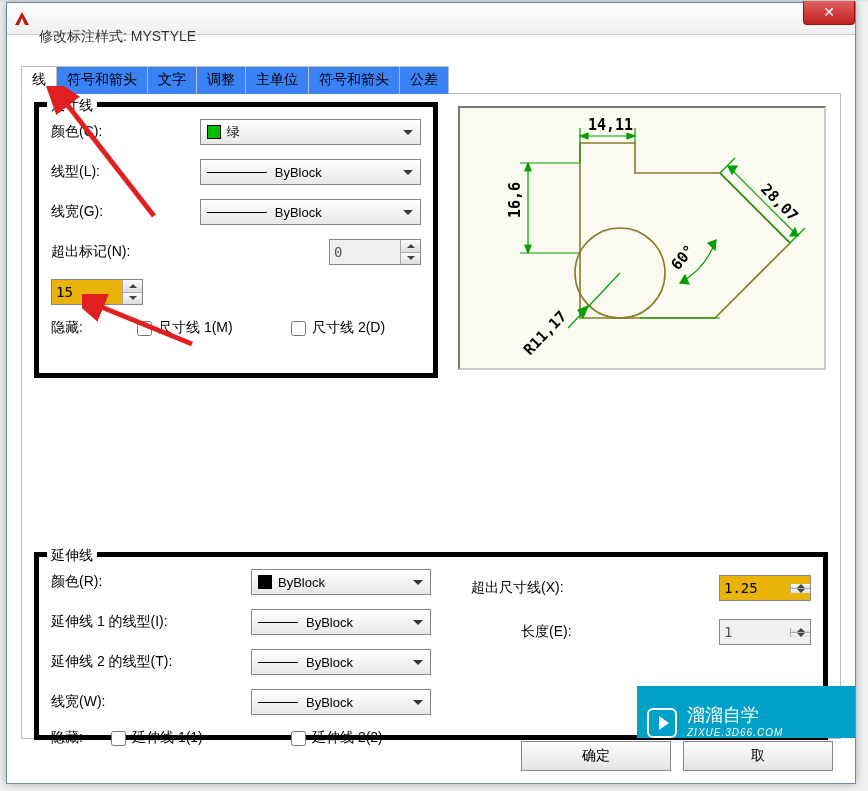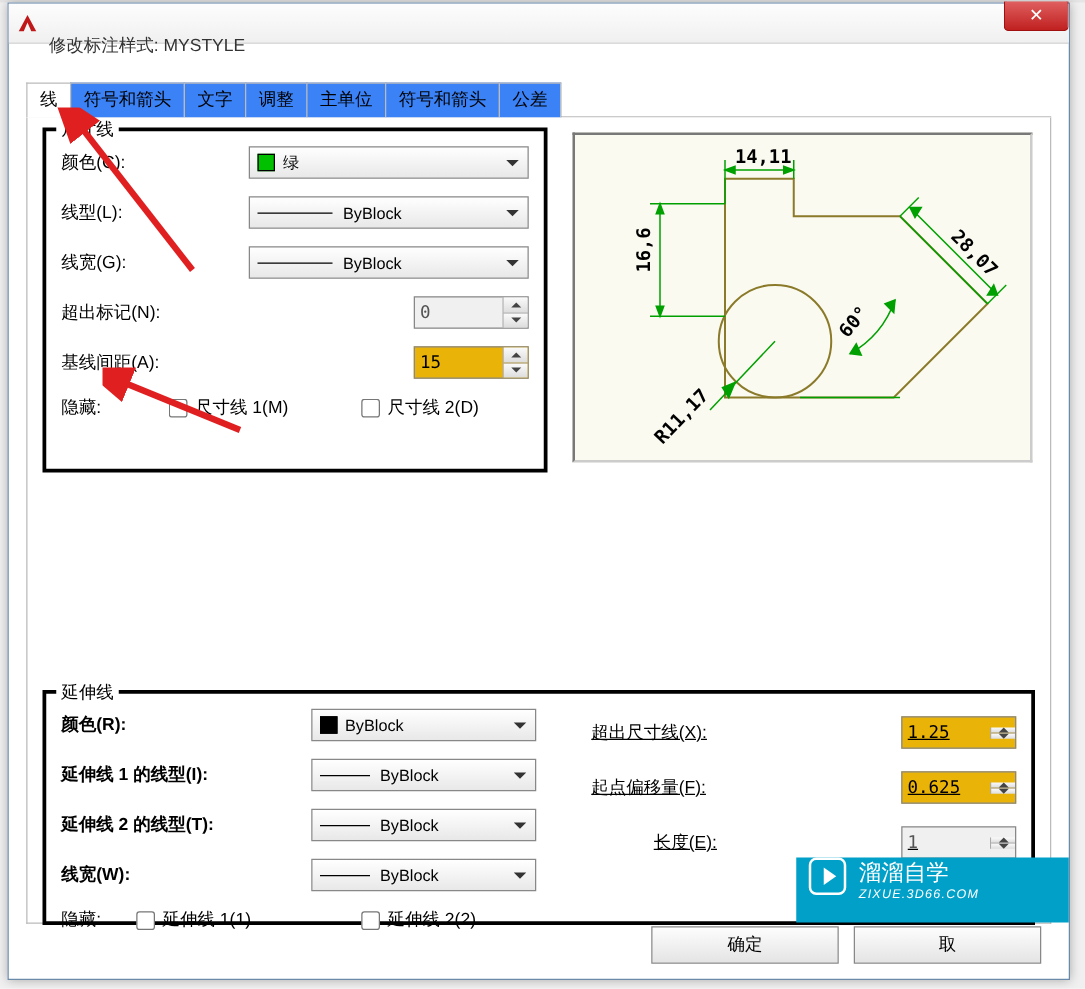--- a/index.html
+++ b/index.html
@@ -72,21 +72,21 @@
     }
     .panel {
       border: 1px solid #bbb;
       border-top: none;
       background: #fff;
       padding: 8px 12px 12px 12px;
       height: 645px;
       position: relative;
     }
     .fieldset {
-      border: 3px solid #000000;
+      border: 5px solid #000000;
       padding: 12px;
       margin-bottom: 10px;
       position: relative;
     }
     .fieldset-title {
       position: absolute;
       top: -10px; left: 8px;
       background: #fff;
       padding: 0 4px;
       font-size: 14px;
@@ -95,21 +95,21 @@
       width: 404px;
       height: 276px;
     }
     .row {
       display: flex;
       align-items: center;
       margin-bottom: 14px;
     }
     .row label { font-size: 14px; }
     .lbl-col { width: 155px; }
-    .lbl-col2 { width: 200px; font-weight: bold; }
+    .lbl-col2 { width: 200px; }
     .combo {
       width: 230px; height: 26px;
       border: 1px solid #888;
       background: linear-gradient(#fff, #e8e8e8);
       display: flex;
       align-items: center;
       padding: 0 6px;
       position: relative;
       cursor: pointer;
     }
@@ -195,21 +195,21 @@
       border: 2px inset #ccc;
       background: #fafaf0;
     }
     .ext-box {
       position: absolute;
       top: 458px; left: 12px;
       width: 794px;
       height: 188px;
     }
     .ext-left { width: 420px; float: left; }
-    .ext-right { width: 340px; float: right; padding-top: 6px; text-decoration: underline; }
+    .ext-right { width: 340px; float: right; padding-top: 6px; }
     .ext-right .row { margin-bottom: 18px; }
     .ext-right .spinner { margin-left: auto; align-items: center; }
     .button-row {
       position: absolute;
       bottom: 12px; right: 22px;
       display: flex;
       gap: 12px;
       padding-left: 16px;
     }
     .btn {
@@ -223,21 +223,21 @@
       position: absolute;
       pointer-events: none;
     }
     .watermark {
       position: absolute;
       right: 0; bottom: 45px;
       width: 218px; height: 52px;
       background: #00a0c8;
       color: #fff;
       display: flex;
-      align-items: flex-start;
+      align-items: flex-end;
       padding-left: 10px;
       gap: 10px;
       font-size: 18px;
       z-index: 50;
     }
     .watermark .play {
       width: 30px; height: 30px;
       border: 2px solid #fff;
       border-radius: 6px;
       display: flex;
@@ -323,21 +323,20 @@
           <div class="spinner disabled">
             <input disabled="" value="0" style="">
             <div class="spin-btns">
                 <div class="up"></div>
                 <div class="down"></div>
               </div>
           </div>
         </div>
 
         <div class="row">
-          <label class="lbl-col" style="width:290px">基线间距(A):</label>
           <div class="spinner">
             <input value="15" style="">
             <div class="spin-btns">
                 <div class="up"></div>
                 <div class="down"></div>
               </div>
           </div>
         </div>
 
         <div class="row" style="margin-bottom:0">
@@ -446,30 +445,20 @@
           <div class="row">
             <label>超出尺寸线(X):</label>
             <div class="spinner">
               <input value="1.25" style="">
               <div class="spin-btns">
                   <div class="up"></div>
                   <div class="down"></div>
                 </div>
             </div>
           </div>
-          <div class="row">
-            <label>起点偏移量(F):</label>
-            <div class="spinner">
-              <input value="0.625" style="">
-              <div class="spin-btns">
-                  <div class="up"></div>
-                  <div class="down"></div>
-                </div>
-            </div>
-          </div>
           <div class="row" style="margin-bottom:0; padding-left:50px">
             <label>长度(E):</label>
             <div class="spinner disabled" style="margin-left:auto">
               <input disabled="" value="1" style="">
               <div class="spin-btns">
                   <div class="up"></div>
                   <div class="down"></div>
                 </div>
             </div>
           </div>

